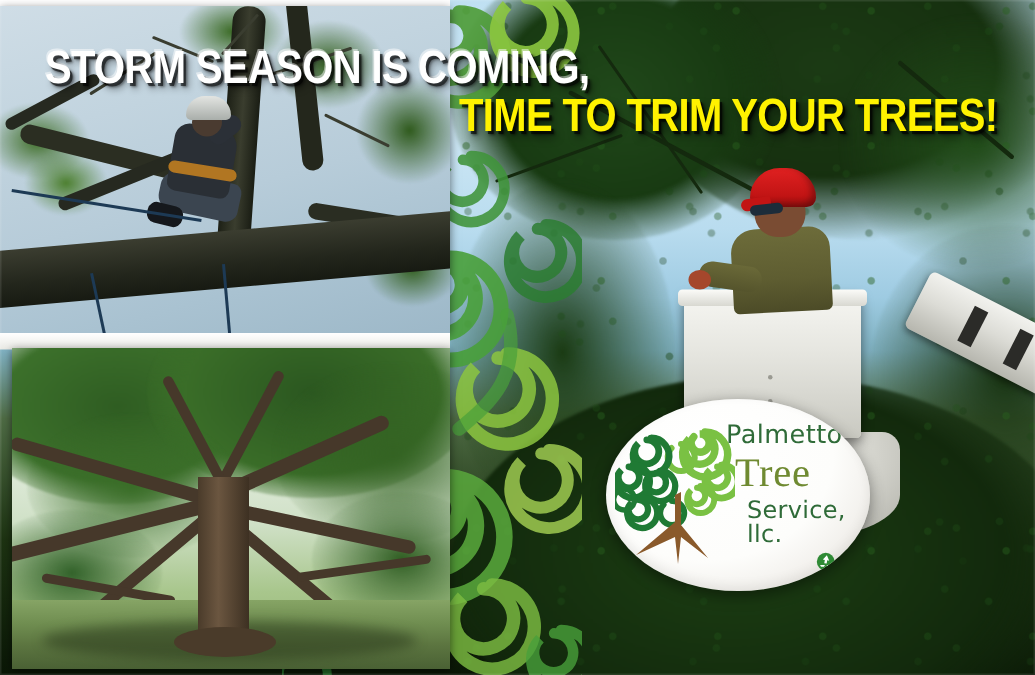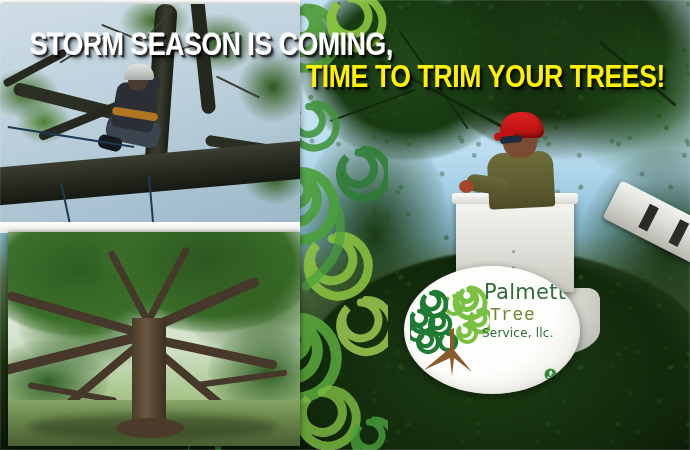--- a/index.html
+++ b/index.html
@@ -196,30 +196,30 @@
     position:absolute;left:404px;top:266px;width:176px;height:128px;
     background:radial-gradient(ellipse at 38% 28%, #ffffff 0%, #fdfdfb 55%, #ece9e4 85%, #d8d4cd 100%);
     border-radius:50%;
     box-shadow:0 3px 10px rgba(0,0,0,.45), inset 0 -3px 8px rgba(0,0,0,.07);
     overflow:hidden;
   }
   .logo-tree{position:absolute;left:6px;top:8px;width:80px;height:102px;}
   .logo-text{position:absolute;left:76px;top:10px;width:98px;}
   .lg-palmetto{
     font-family:"DejaVu Sans", sans-serif;
-    font-size:21px;color:#2f6b38;letter-spacing:.3px;line-height:1;
+    font-size:17px;color:#2f6b38;letter-spacing:.3px;line-height:1;
     margin:6px 0 0 4px;
   }
   .lg-tree{
-    font-family:Liberation Mono, monospace;
-    font-size:18px;color:#6f8a31;line-height:1;margin:3px 0 0 10px;letter-spacing:.5px;
+    font-family:Liberation Serif, serif;
+    font-size:27px;color:#6f8a31;line-height:1;margin:3px 0 0 10px;letter-spacing:.5px;
   }
   .lg-service{
     font-family:"DejaVu Sans", sans-serif;
-    font-size:12px;color:#2f6b38;line-height:1;margin:3px 0 0 2px;letter-spacing:.2px;
+    font-size:16px;color:#2f6b38;line-height:1;margin:3px 0 0 18px;letter-spacing:.2px;
   }
   .lg-tagline{
     position:absolute;left:26px;top:104px;width:132px;
     font-family:"DejaVu Sans", sans-serif;
     font-size:8.5px;color:#3a3a38;letter-spacing:.4px;white-space:nowrap;
   }
   .lg-recycle{
     position:absolute;left:140px;top:102px;width:13px;height:13px;
   }
 

